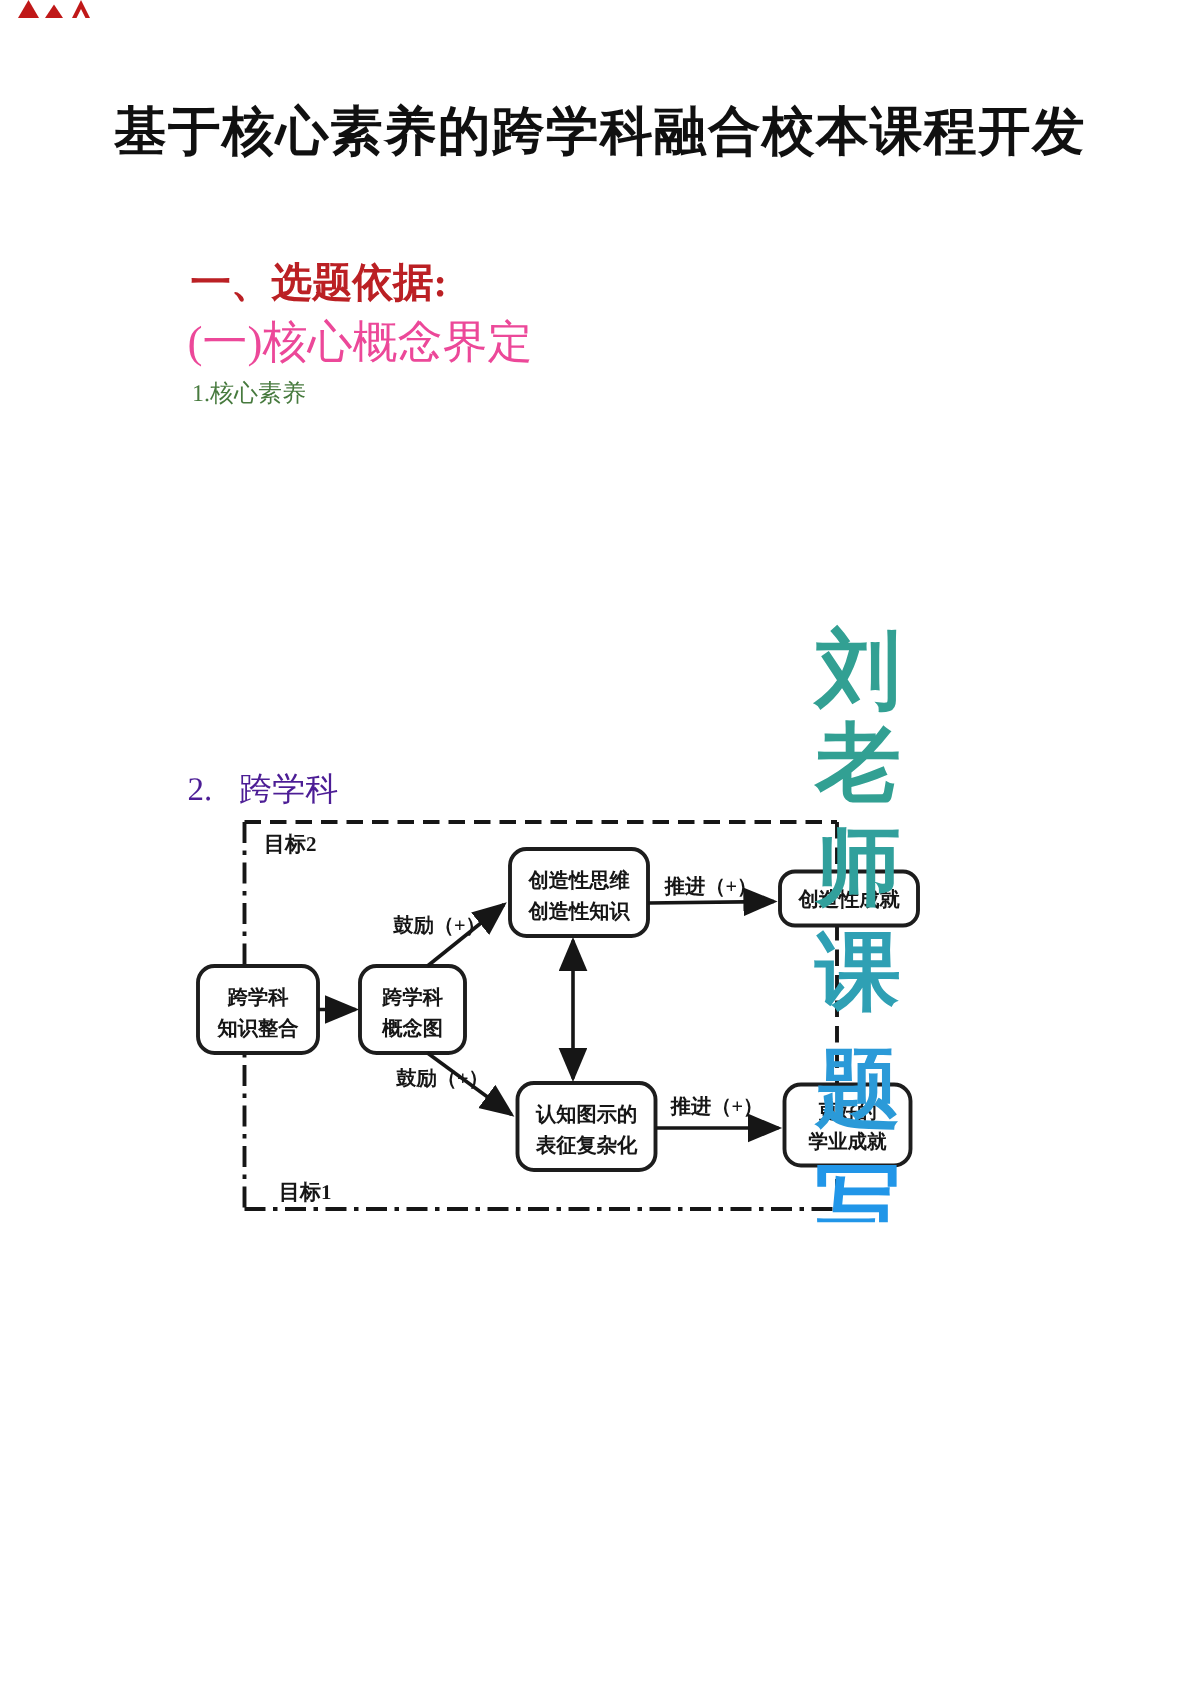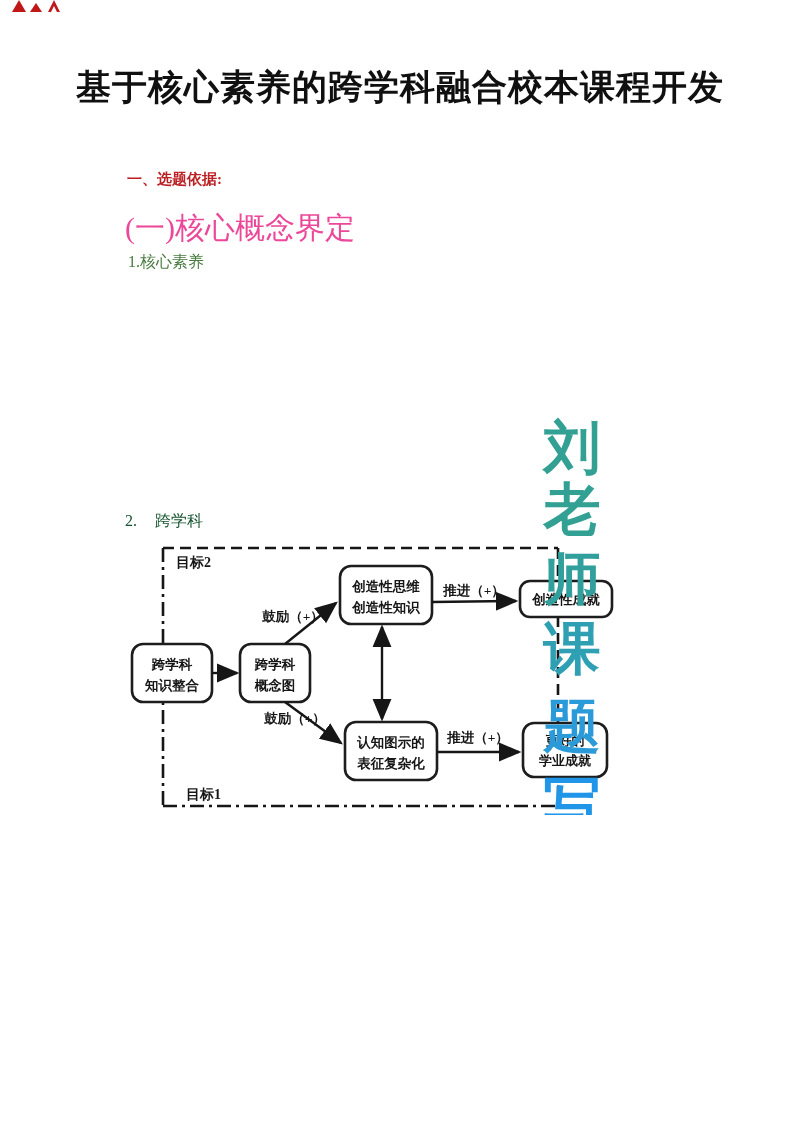--- a/index.html
+++ b/index.html
@@ -4,24 +4,24 @@
 <style>
   html,body{margin:0;padding:0;background:#ffffff;}
   .page{
     position:relative;width:800px;height:815px;background:#ffffff;overflow:hidden;
     font-family:"Liberation Serif","DejaVu Serif",serif;color:#1c1c1c;
   }
   .doc-title{
     position:absolute;left:0;right:0;top:64px;margin:0;text-align:center;
     font-size:35px;font-weight:700;letter-spacing:1px;color:#101010;
   }
-  .h-red{position:absolute;left:127px;top:170px;font-size:15px;font-weight:700;color:#bb2024;}
+  .h-red{position:absolute;left:127px;top:170px;font-size:27px;font-weight:700;color:#bb2024;}
   .h-teal{position:absolute;left:125px;top:208px;font-size:30px;font-weight:500;color:#ec4899;}
   .h-green1{position:absolute;left:128px;top:252px;font-size:16px;font-weight:500;color:#477a3e;}
-  .h-green2{position:absolute;left:125px;top:511px;font-size:16px;font-weight:500;color:#14532d;}
+  .h-green2{position:absolute;left:125px;top:511px;font-size:22px;font-weight:500;color:#4c1d95;}
   .h-green2 .gap{display:inline-block;width:18px;}
   .para{position:absolute;left:85px;width:645px;font-size:21.5px;color:#141414;}
   .para .ln{height:43px;line-height:43px;white-space:nowrap;}
   .p1{top:288px;}
   .p2{top:849px;font-family:Liberation Serif, serif;}
   .indent{padding-left:43px;}
   .diagram{position:absolute;left:130px;top:545px;}
   .diagram text{font-family:"Liberation Serif","DejaVu Serif",serif;font-weight:700;fill:#161616;}
   .wm-char{
     position:absolute;left:541px;width:62px;height:62px;text-align:center;

